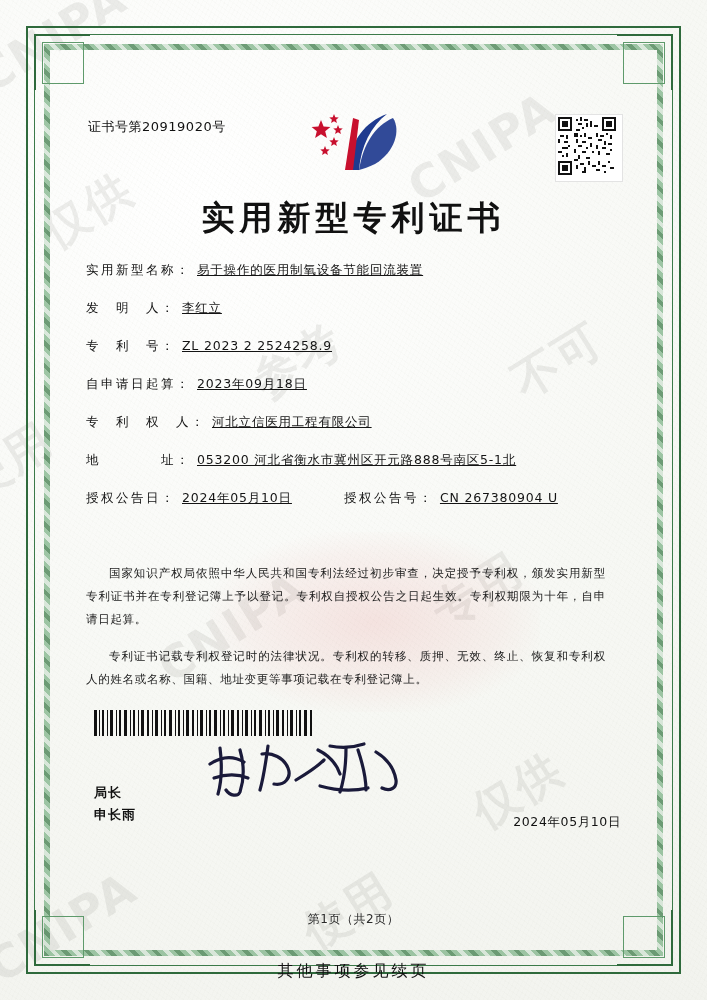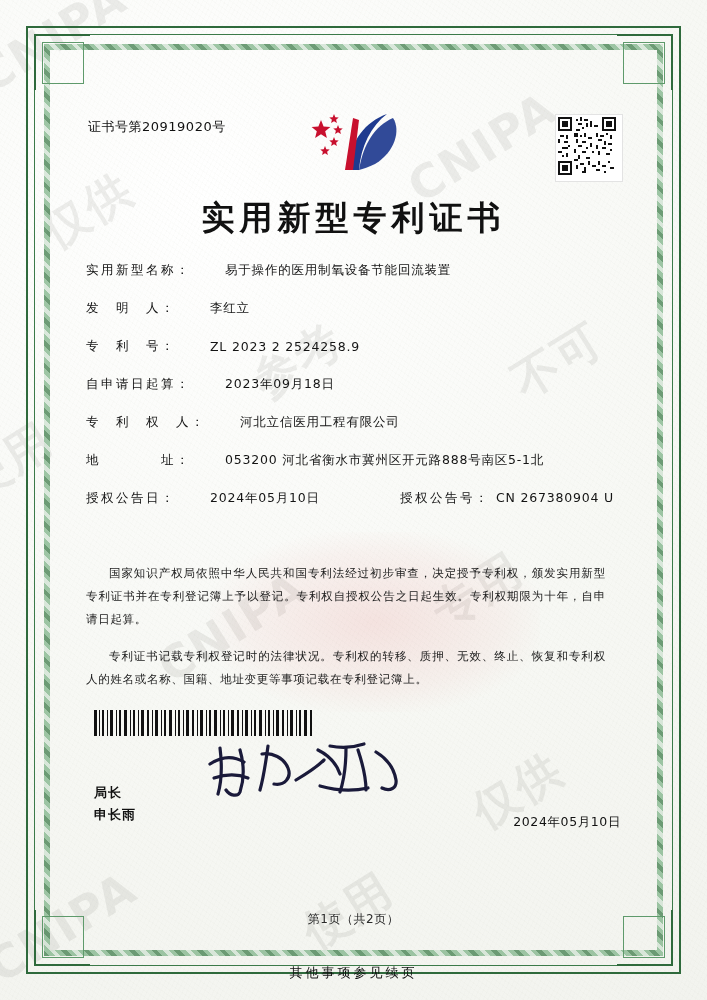--- a/index.html
+++ b/index.html
@@ -143,32 +143,32 @@
   .fields {
     position: absolute;
     left: 26px;
     right: 26px;
     top: 200px;
     font-size: 12.5px;
     color: #141414;
   }
   .field-row {
     display: flex;
-    align-items: center;
+    align-items: flex-start;
     margin-bottom: 21px;
     letter-spacing: .6px;
-    gap: 28px;
   }
   .field-label {
     white-space: nowrap;
     letter-spacing: 2.5px;
   }
   .field-value {
     margin-left: 6px;
     letter-spacing: .8px;
+    text-decoration: underline;
   }
   .field-row.dual {
     justify-content: flex-start;
   }
   .field-row.dual .seg2 {
     margin-left: 52px;
     display: flex;
     align-items: baseline;
   }
 
@@ -229,21 +229,21 @@
     font-size: 12px;
     color: #2a2a2a;
     letter-spacing: .5px;
   }
 
   .footer-note {
     position: absolute;
     left: 0; right: 0;
     bottom: 18px;
     text-align: center;
-    font-size: 13px;
+    font-size: 16px;
     letter-spacing: 3px;
     color: #111;
   }
 
   
   .seal-tint {
     position: absolute;
     left: 150px;
     top: 470px;
     width: 330px;

